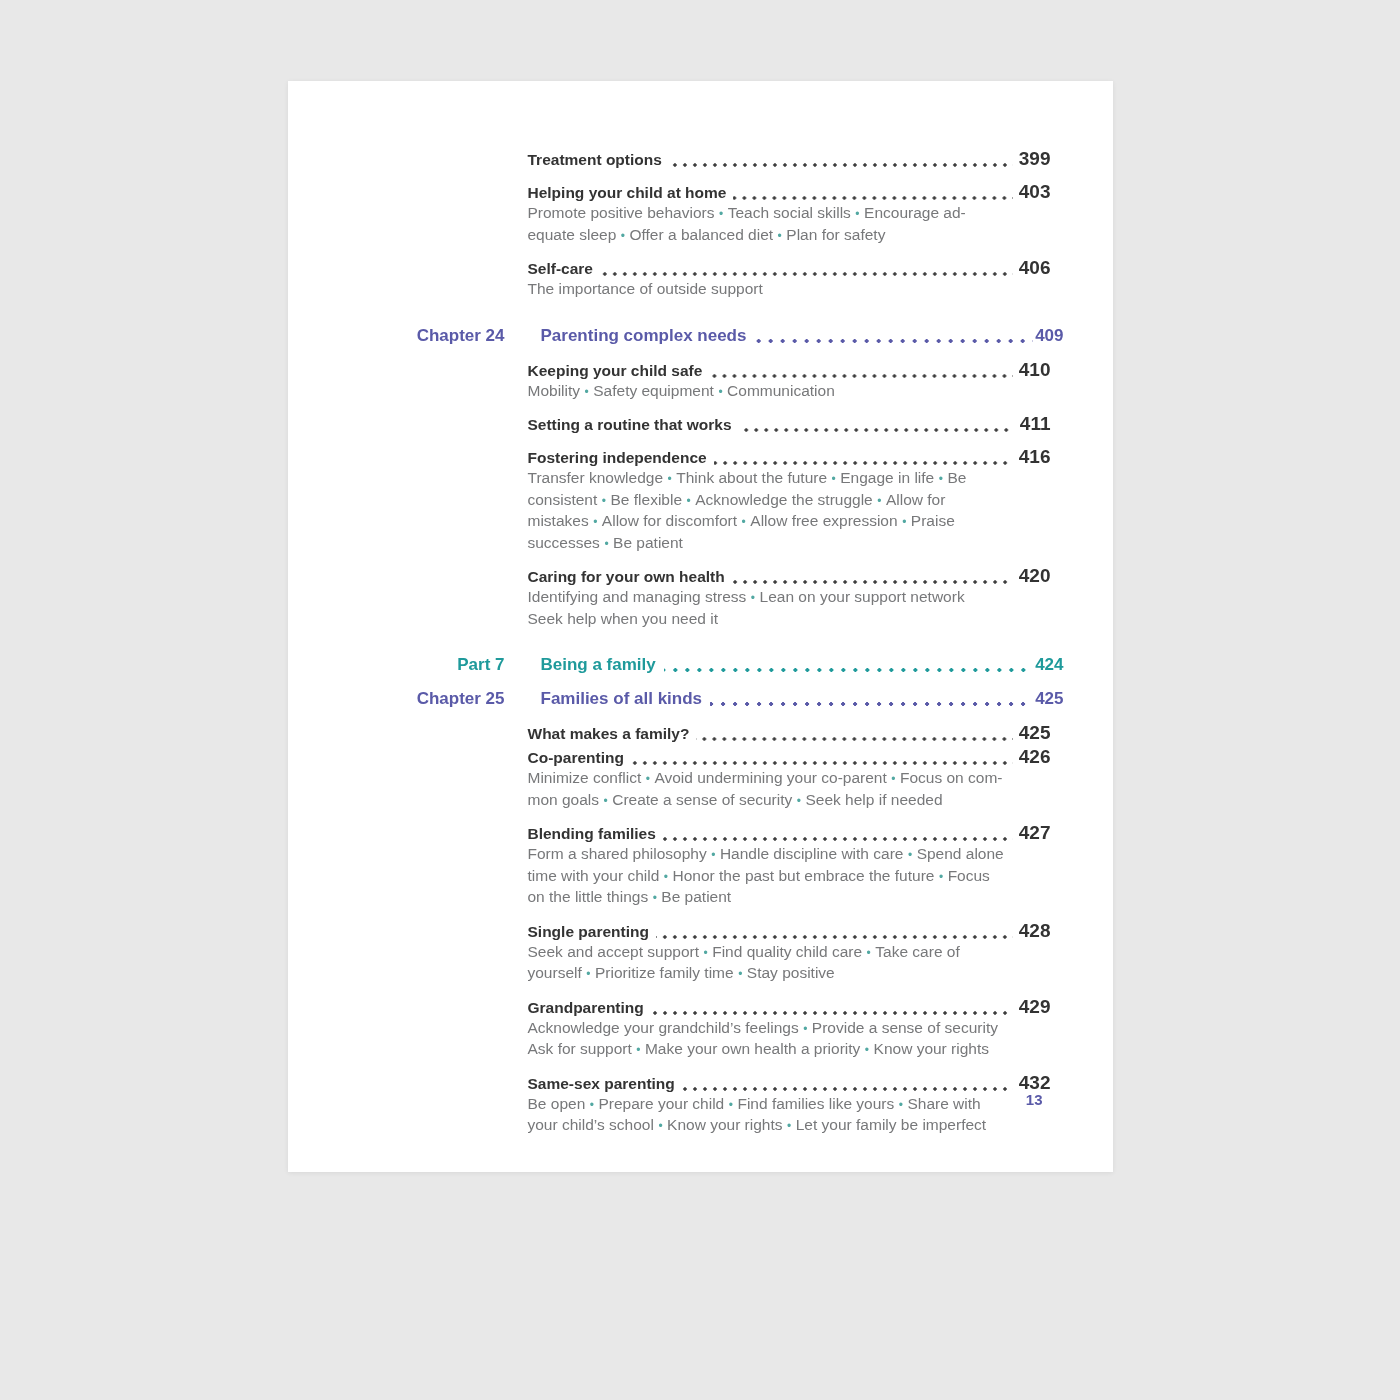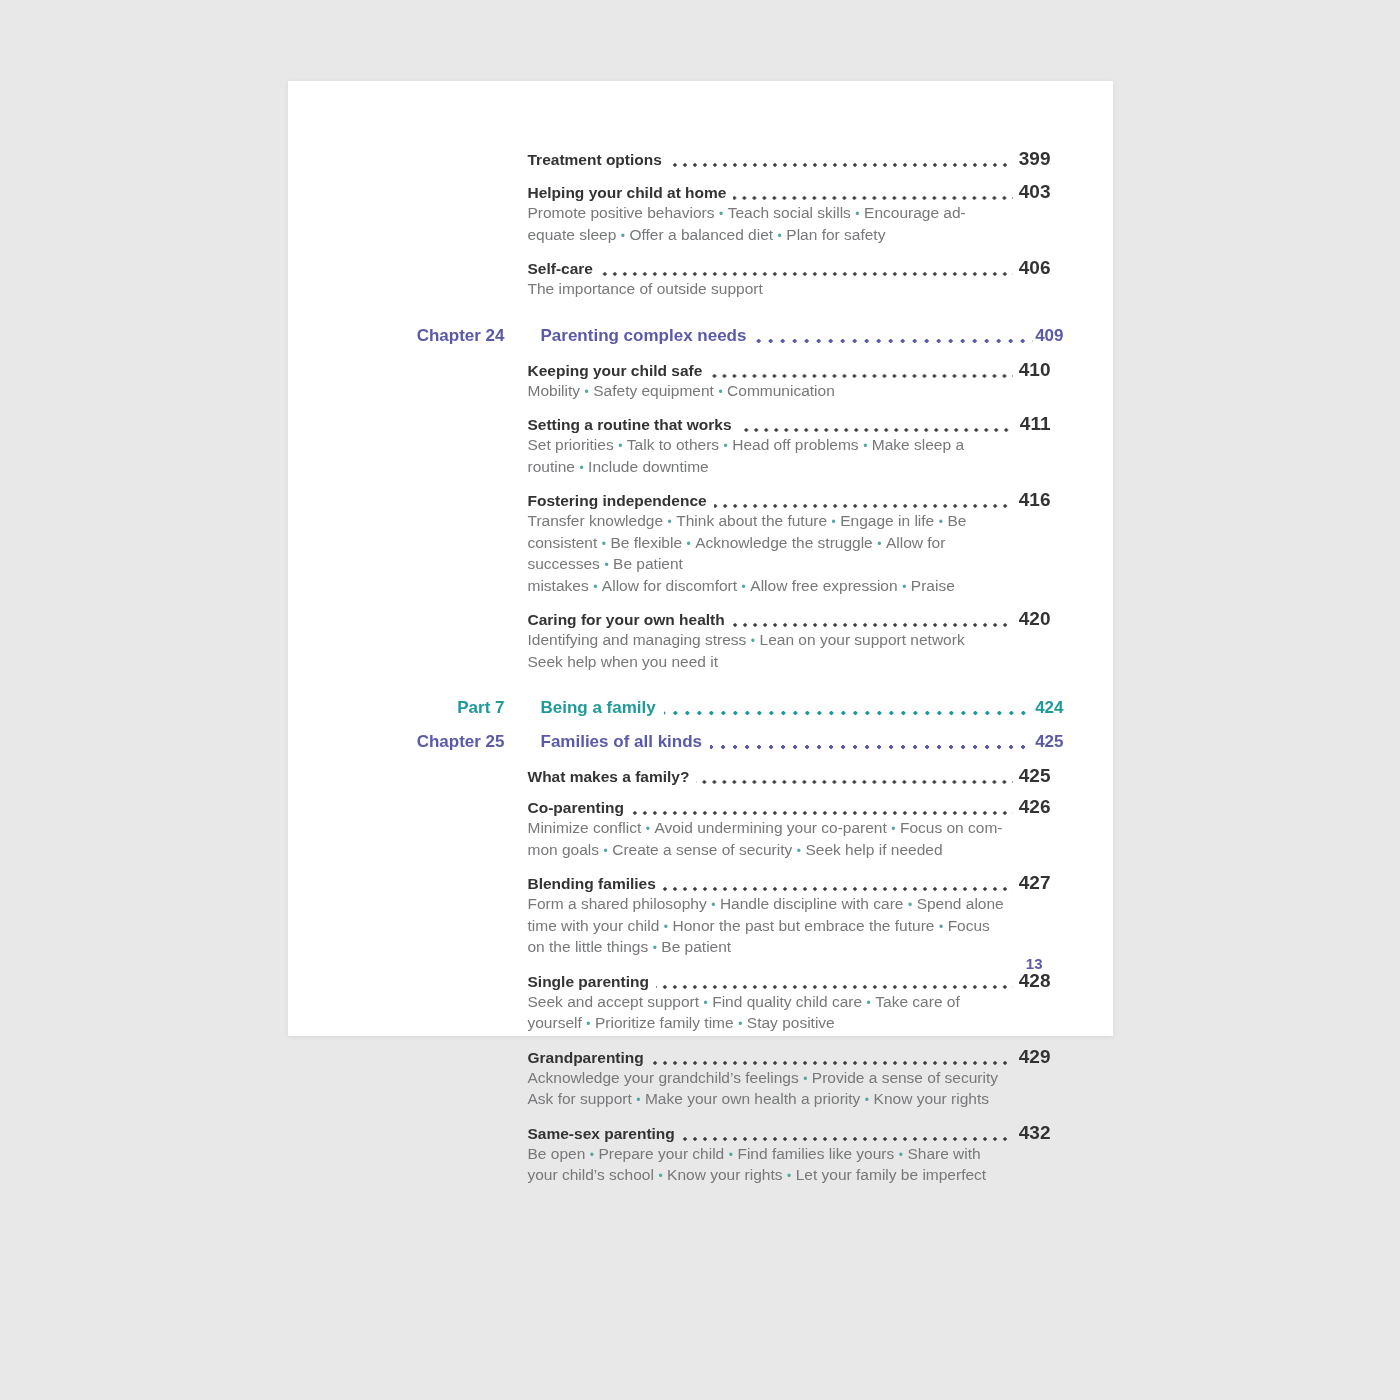--- a/index.html
+++ b/index.html
@@ -6,21 +6,21 @@
     margin: 0;
     padding: 0;
     width: 1400px;
     height: 1400px;
     background: #e8e8e8;
     font-family: "Liberation Sans", sans-serif;
   }
   .paper {
     position: relative;
     width: 825px;
-    height: 955px;
+    height: 1091px;
     margin: 81px auto 0;
     background: #ffffff;
     box-shadow: 0 1px 5px rgba(0,0,0,0.07);
     box-sizing: border-box;
     padding: 68px 0 0 0;
   }
   .row {
     display: grid;
     grid-template-columns: 217px 523px;
     column-gap: 23px;
@@ -40,21 +40,21 @@
     height: 4px;
     margin: 0 2px 3px 7px;
     background-image: radial-gradient(circle at 2px 2px, currentColor 1.45px, rgba(0,0,0,0) 1.9px);
     background-size: 10px 4px;
     background-repeat: repeat-x;
     background-position: right bottom;
     min-width: 20px;
   }
   
   .entry { margin-bottom: 12px; }
-  .entry.compact { margin-bottom: 10px; }
+  .entry.compact { margin-bottom: 3px; }
   .sec-title {
     font-weight: bold;
     font-size: 15.5px;
     line-height: 20px;
     color: #333333;
     white-space: nowrap;
   }
   .sec-page {
     font-weight: bold;
     font-size: 19px;
@@ -163,39 +163,35 @@
         </div>
       </div>
       <div class="row entry">
         <div class="col-label"></div>
         <div>
           <div class="title-line">
             <span class="sec-title">Setting a routine that works</span>
             <span class="leader"></span>
             <span class="sec-page">411</span>
           </div>
-          <div class="subs">
-            <div class="sub-line"><span>Set priorities</span><span class="blt" style="color: rgb(82, 168, 162);">•</span><span>Talk to others</span><span class="blt" style="color: rgb(82, 168, 162);">•</span><span>Head off problems</span><span class="blt" style="color: rgb(82, 168, 162);">•</span><span>Make sleep a</span></div>
-            <div class="sub-line"><span>routine</span><span class="blt" style="color: rgb(82, 168, 162);">•</span><span>Include downtime</span></div>
-          </div>
         </div>
       </div>
       <div class="row entry">
         <div class="col-label"></div>
         <div>
           <div class="title-line">
             <span class="sec-title">Fostering independence</span>
             <span class="leader"></span>
             <span class="sec-page">416</span>
           </div>
           <div class="subs">
             <div class="sub-line"><span>Transfer knowledge</span><span class="blt" style="color: rgb(82, 168, 162);">•</span><span>Think about the future</span><span class="blt" style="color: rgb(82, 168, 162);">•</span><span>Engage in life</span><span class="blt" style="color: rgb(82, 168, 162);">•</span><span>Be</span></div>
             <div class="sub-line"><span>consistent</span><span class="blt" style="color: rgb(82, 168, 162);">•</span><span>Be flexible</span><span class="blt" style="color: rgb(82, 168, 162);">•</span><span>Acknowledge the struggle</span><span class="blt" style="color: rgb(82, 168, 162);">•</span><span>Allow for</span></div>
+            <div class="sub-line"><span>mistakes</span><span class="blt" style="color: rgb(82, 168, 162);">•</span><span>Allow for discomfort</span><span class="blt" style="color: rgb(82, 168, 162);">•</span><span>Allow free expression</span><span class="blt" style="color: rgb(82, 168, 162);">•</span><span>Praise</span></div>
             <div class="sub-line"><span>successes</span><span class="blt" style="color: rgb(82, 168, 162);">•</span><span>Be patient</span></div>
-            <div class="sub-line"><span>mistakes</span><span class="blt" style="color: rgb(82, 168, 162);">•</span><span>Allow for discomfort</span><span class="blt" style="color: rgb(82, 168, 162);">•</span><span>Allow free expression</span><span class="blt" style="color: rgb(82, 168, 162);">•</span><span>Praise</span></div>
           </div>
         </div>
       </div>
       <div class="row entry">
         <div class="col-label"></div>
         <div>
           <div class="title-line">
             <span class="sec-title">Caring for your own health</span>
             <span class="leader"></span>
             <span class="sec-page">420</span>

